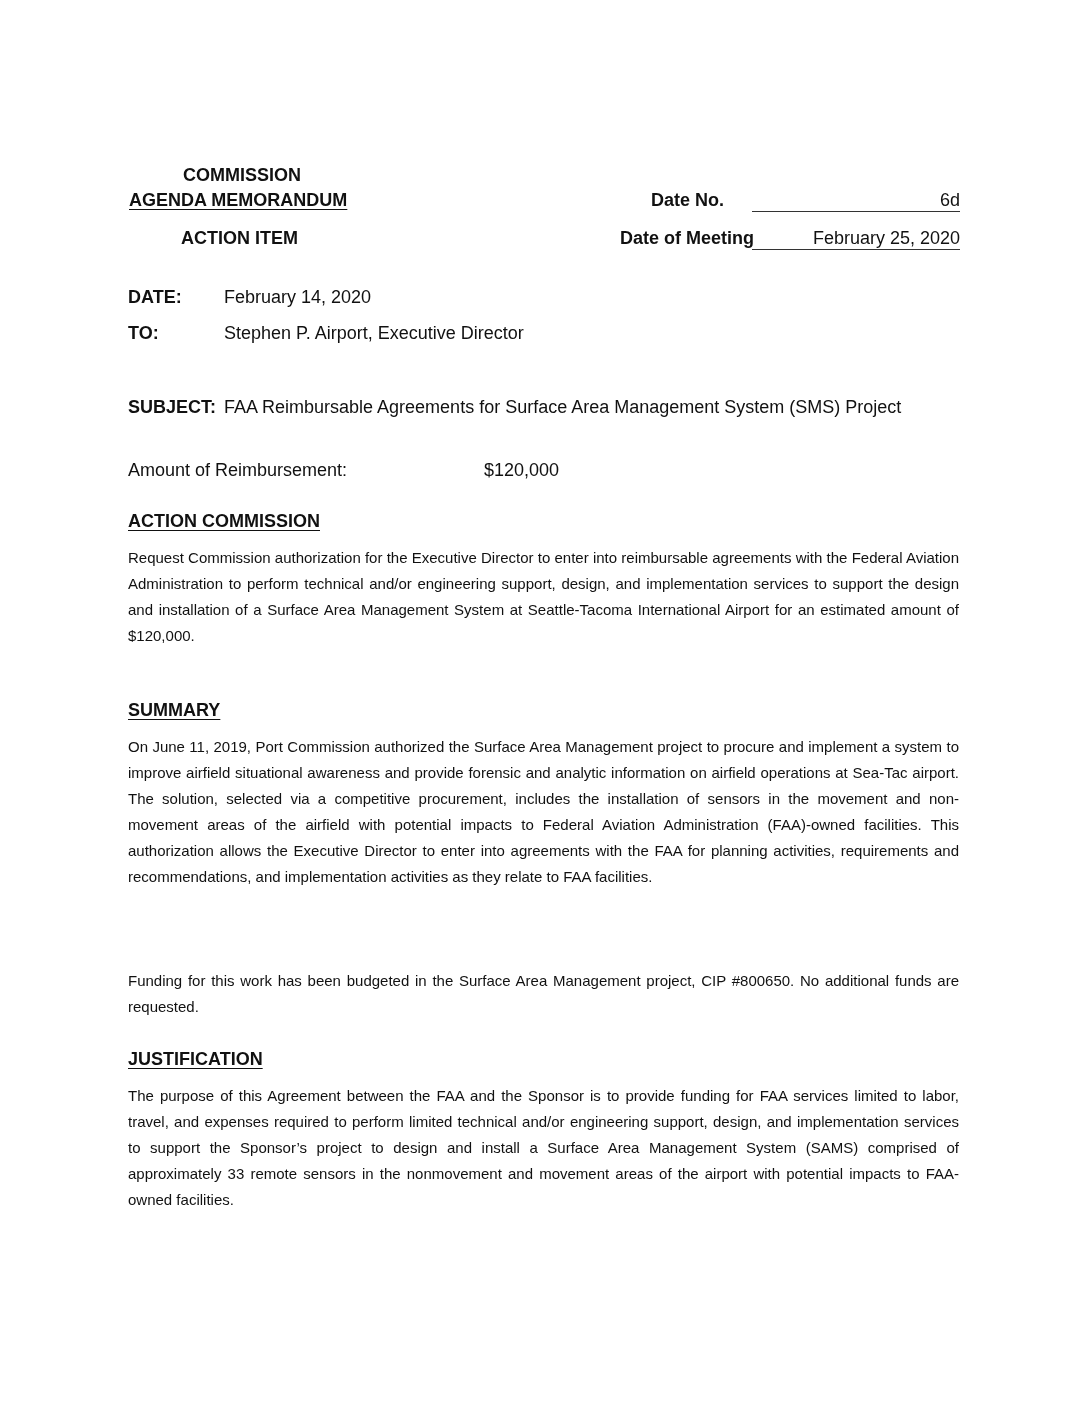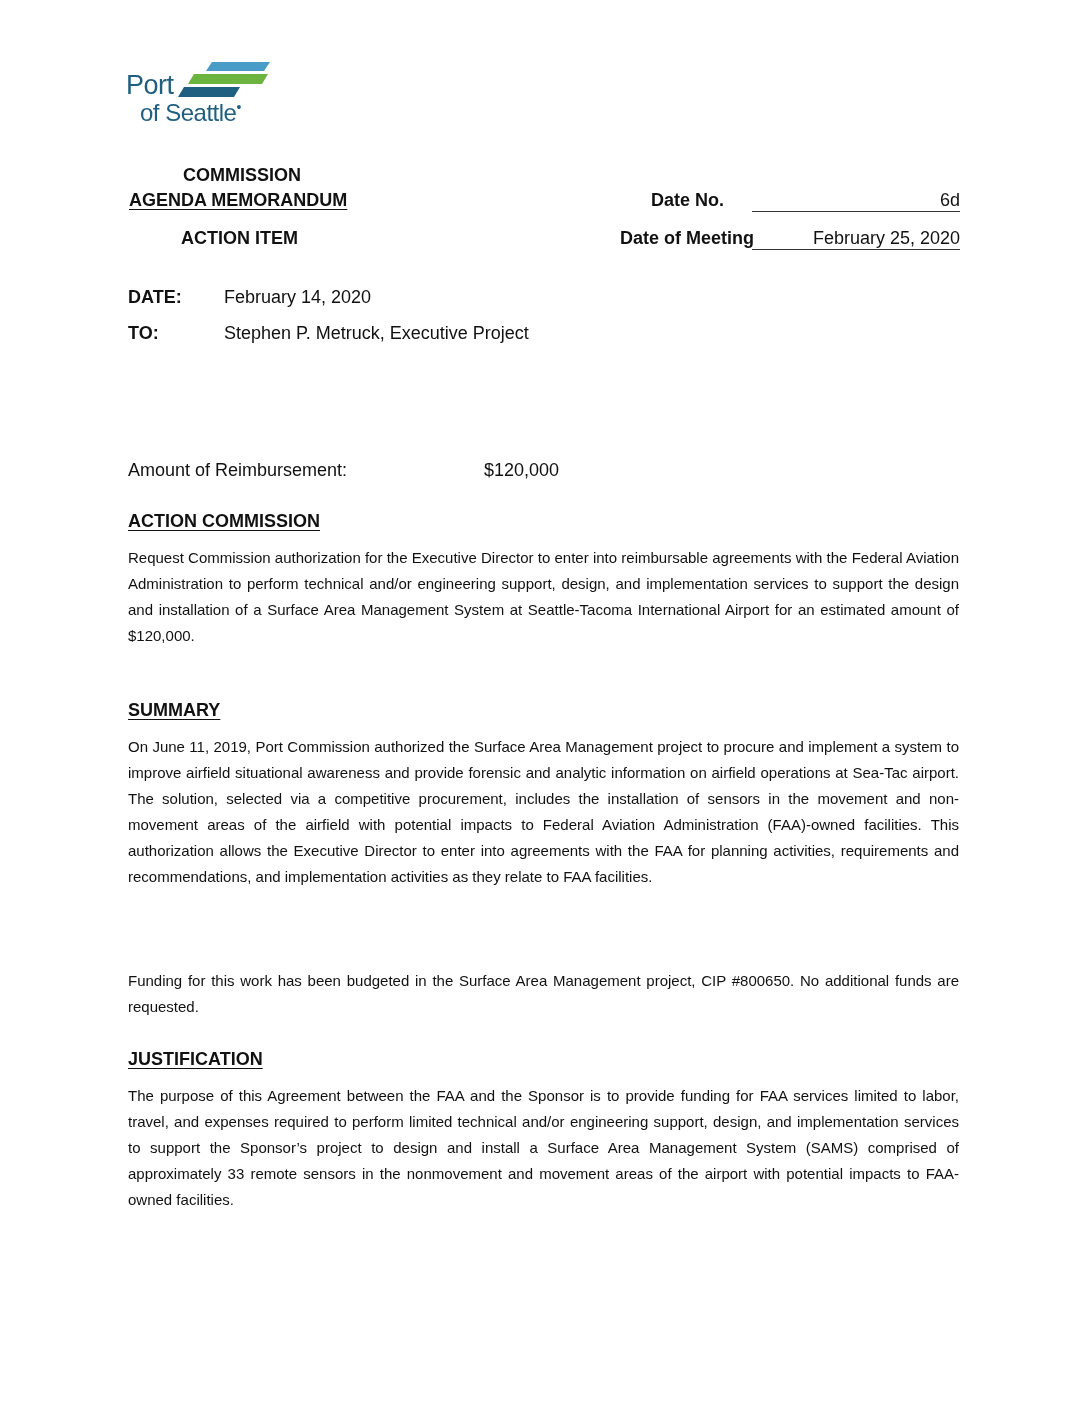--- a/index.html
+++ b/index.html
@@ -71,45 +71,39 @@
     .p-action { top: 545px; }
     .p-summary { top: 734px; }
     .p-funding { top: 968px; }
     .p-just { top: 1083px; }
   </style>
 </head>
 <body>
 
 <div class="page">
 
-  <div class="logo">
-    <svg width="92" height="36" viewBox="0 0 92 36">
-      <polygon points="34,0 92,0 86,9 28,9" fill="#4a9cc8"></polygon>
-      <polygon points="16,12 90,12 84,22 10,22" fill="#6cb33f"></polygon>
-      <polygon points="6,25 62,25 56,35 0,35" fill="#1f5f80"></polygon>
-    </svg>
-    <span class="word1">Port</span>
-    <span class="word2"><span>of Seattle</span><span class="dot">•</span></span>
-  </div>
 
   <div class="hdr hdr-commission">COMMISSION</div>
   <div class="hdr hdr-agenda u">AGENDA MEMORANDUM</div>
   <div class="hdr hdr-action">ACTION ITEM</div>
 
   <div class="hdr hdr-itemno-label">Date No.</div>
   <div class="field-line field-itemno">6d</div>
 
   <div class="hdr hdr-date-label">Date of Meeting</div>
   <div class="field-line field-date">February 25, 2020</div>
 
   <div class="memo-row row-date">
     <span class="label">DATE:</span><span class="val">February 14, 2020</span>
   </div>
   <div class="memo-row row-to">
-    <span class="label">TO:</span><span class="val">Stephen P. Metruck, Executive Project</span>
+    <span class="label">TO:</span><span class="val">Stephen P. Airport, Executive Director</span>
+  </div>
+  <div class="memo-row row-subject">
+    <span class="label">SUBJECT:</span><span class="val">FAA Reimbursable Agreements for Surface Area Management System (SMS) Project</span>
   </div>
 
   <div class="amount amount-label">Amount of Reimbursement:</div>
   <div class="amount amount-val">$120,000</div>
 
   <div class="sec-head sec-action u">ACTION COMMISSION</div>
   <div class="para p-action">Request Commission authorization for the Executive Director to enter into reimbursable agreements with the Federal Aviation Administration to perform technical and/or engineering support, design, and implementation services to support the design and installation of a Surface Area Management System at Seattle-Tacoma International Airport for an estimated amount of $120,000.</div>
 
   <div class="sec-head sec-summary u">SUMMARY</div>
   <div class="para p-summary">On June 11, 2019, Port Commission authorized the Surface Area Management project to procure and implement a system to improve airfield situational awareness and provide forensic and analytic information on airfield operations at Sea-Tac airport. The solution, selected via a competitive procurement, includes the installation of sensors in the movement and non-movement areas of the airfield with potential impacts to Federal Aviation Administration (FAA)-owned facilities. This authorization allows the Executive Director to enter into agreements with the FAA for planning activities, requirements and recommendations, and implementation activities as they relate to FAA facilities.</div>

